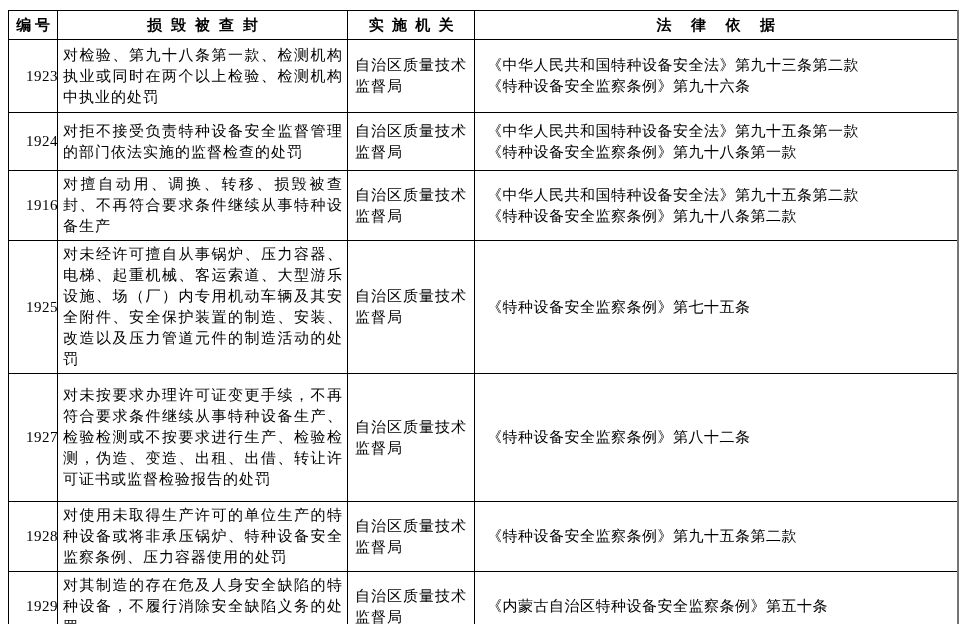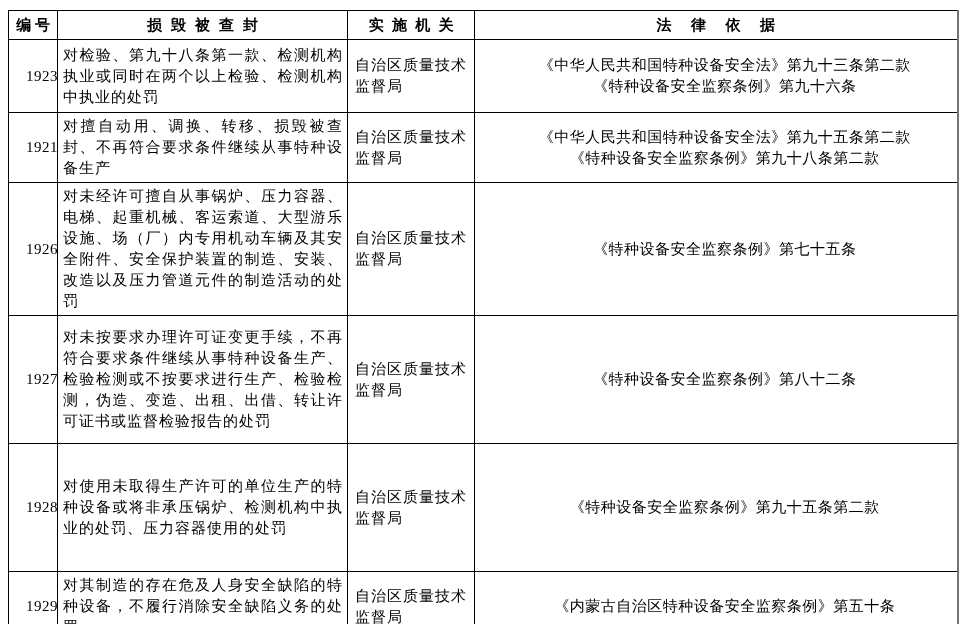--- a/index.html
+++ b/index.html
@@ -58,22 +58,21 @@
     letter-spacing: 1px;
     padding: 3px 4px 3px 5px;
   }
   td.agency-cell {
     letter-spacing: 1px;
     padding: 3px 4px 3px 7px;
   }
   td.legal-cell {
     white-space: pre-line;
     letter-spacing: 0.5px;
-    padding: 3px 4px 3px 22px;
-    text-align: center;
+    padding: 3px 4px 3px 12px;
   }
   
   tbody tr:nth-child(1) { height: 73px; }
   tbody tr:nth-child(2) { height: 58px; }
   tbody tr:nth-child(3) { height: 59px; }
   tbody tr:nth-child(4) { height: 128px; }
   tbody tr:nth-child(5) { height: 128px; }
   tbody tr:nth-child(6) { height: 69px; }
   tbody tr:nth-child(7) { height: 66px; }
 </style>
@@ -98,41 +97,48 @@
     </thead>
     <tbody>
       <tr>
         <td class="id-cell">1923</td>
         <td class="name-cell">对检验、第九十八条第一款、检测机构执业或同时在两个以上检验、检测机构中执业的处罚</td>
         <td class="agency-cell">自治区质量技术监督局</td>
         <td class="legal-cell">《中华人民共和国特种设备安全法》第九十三条第二款
 《特种设备安全监察条例》第九十六条</td>
       </tr>
       <tr>
-        <td class="id-cell">1921</td>
+        <td class="id-cell">1924</td>
+        <td class="name-cell">对拒不接受负责特种设备安全监督管理的部门依法实施的监督检查的处罚</td>
+        <td class="agency-cell">自治区质量技术监督局</td>
+        <td class="legal-cell">《中华人民共和国特种设备安全法》第九十五条第一款
+《特种设备安全监察条例》第九十八条第一款</td>
+      </tr>
+      <tr>
+        <td class="id-cell">1916</td>
         <td class="name-cell">对擅自动用、调换、转移、损毁被查封、不再符合要求条件继续从事特种设备生产</td>
         <td class="agency-cell">自治区质量技术监督局</td>
         <td class="legal-cell">《中华人民共和国特种设备安全法》第九十五条第二款
 《特种设备安全监察条例》第九十八条第二款</td>
       </tr>
       <tr>
-        <td class="id-cell">1926</td>
+        <td class="id-cell">1925</td>
         <td class="name-cell">对未经许可擅自从事锅炉、压力容器、电梯、起重机械、客运索道、大型游乐设施、场（厂）内专用机动车辆及其安全附件、安全保护装置的制造、安装、改造以及压力管道元件的制造活动的处罚</td>
         <td class="agency-cell">自治区质量技术监督局</td>
         <td class="legal-cell">《特种设备安全监察条例》第七十五条</td>
       </tr>
       <tr>
         <td class="id-cell">1927</td>
         <td class="name-cell">对未按要求办理许可证变更手续，不再符合要求条件继续从事特种设备生产、检验检测或不按要求进行生产、检验检测，伪造、变造、出租、出借、转让许可证书或监督检验报告的处罚</td>
         <td class="agency-cell">自治区质量技术监督局</td>
         <td class="legal-cell">《特种设备安全监察条例》第八十二条</td>
       </tr>
       <tr>
         <td class="id-cell">1928</td>
-        <td class="name-cell">对使用未取得生产许可的单位生产的特种设备或将非承压锅炉、检测机构中执业的处罚、压力容器使用的处罚</td>
+        <td class="name-cell">对使用未取得生产许可的单位生产的特种设备或将非承压锅炉、特种设备安全监察条例、压力容器使用的处罚</td>
         <td class="agency-cell">自治区质量技术监督局</td>
         <td class="legal-cell">《特种设备安全监察条例》第九十五条第二款</td>
       </tr>
       <tr>
         <td class="id-cell">1929</td>
         <td class="name-cell">对其制造的存在危及人身安全缺陷的特种设备，不履行消除安全缺陷义务的处罚</td>
         <td class="agency-cell">自治区质量技术监督局</td>
         <td class="legal-cell">《内蒙古自治区特种设备安全监察条例》第五十条</td>
       </tr>
     </tbody>

